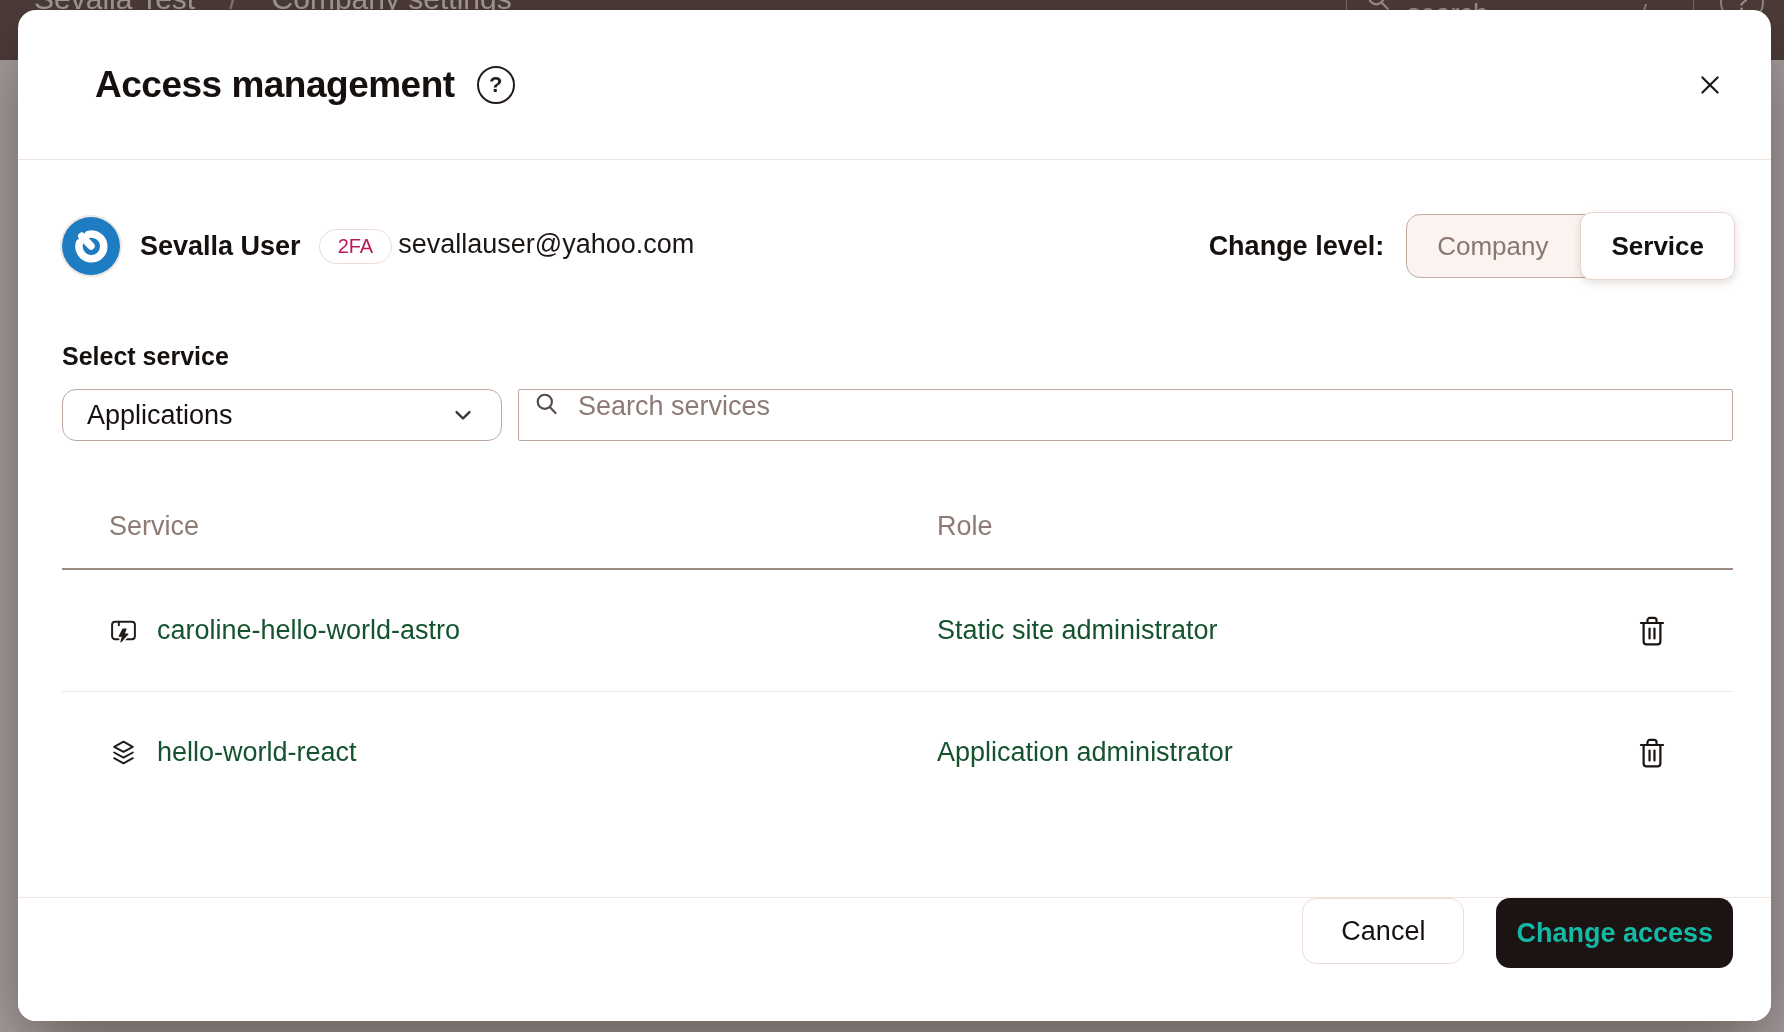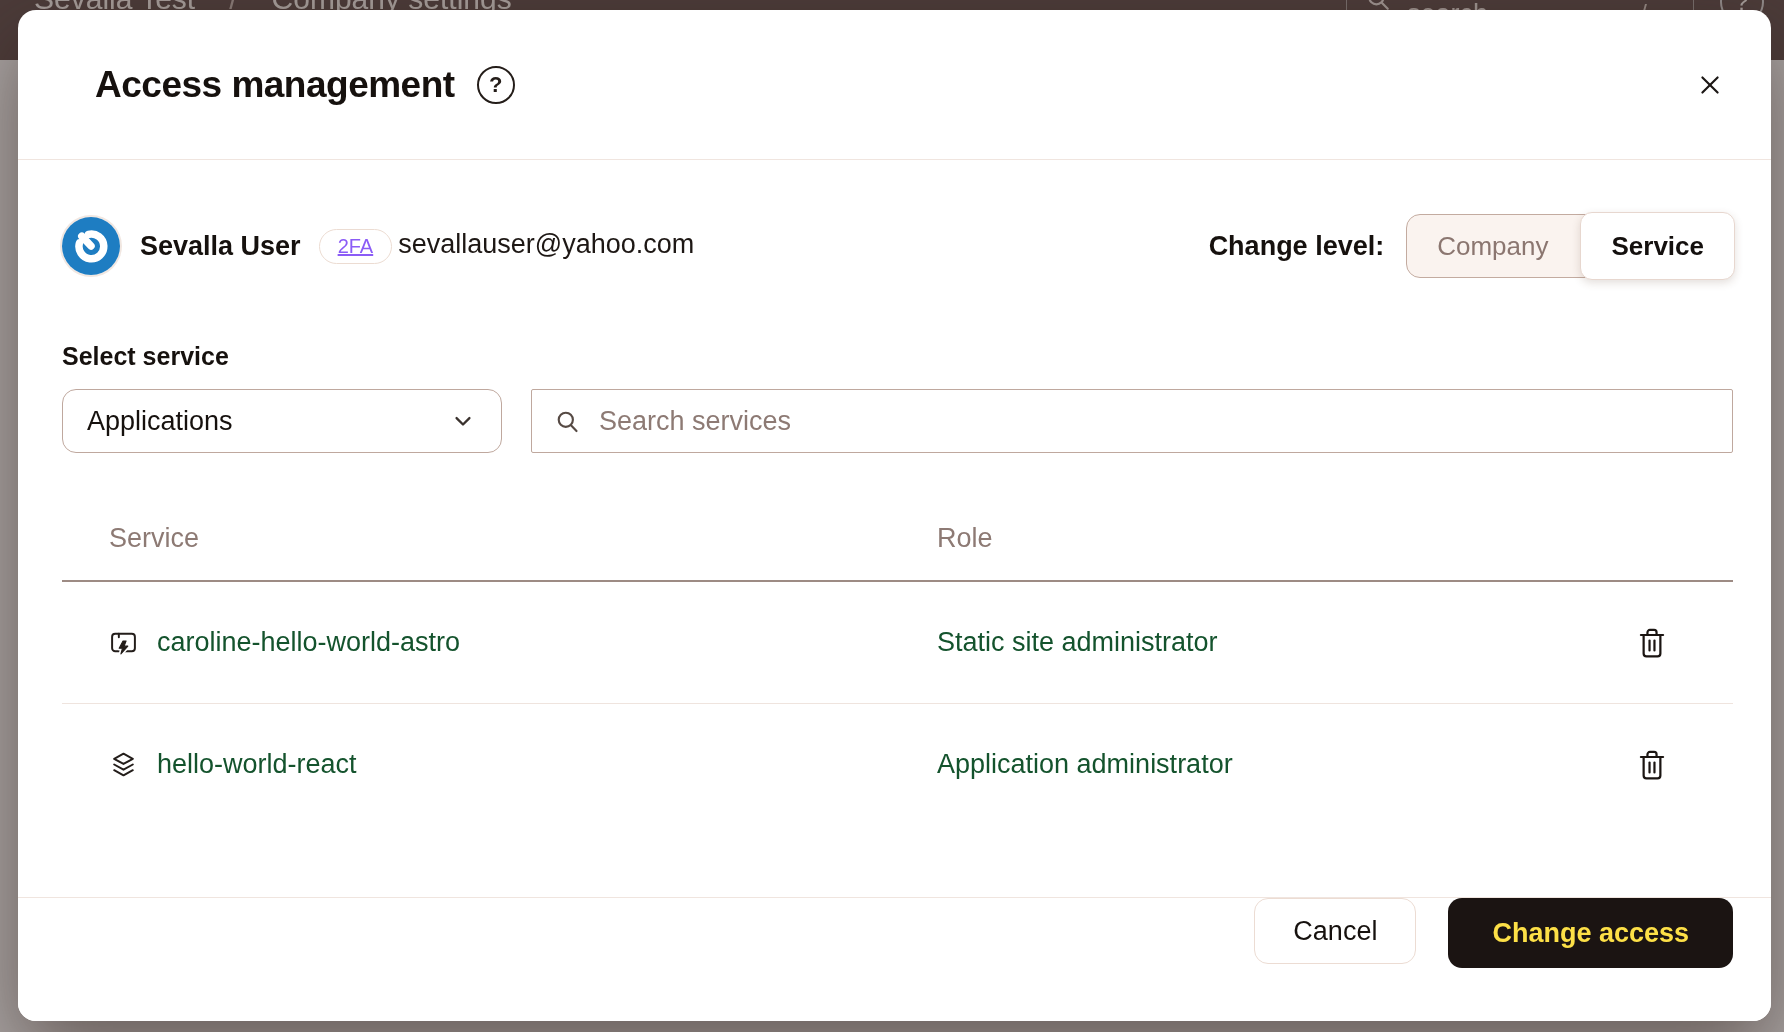--- a/index.html
+++ b/index.html
@@ -48,48 +48,48 @@
   .close-btn{margin-left:auto;background:none;border:none;padding:8px;cursor:pointer;display:flex;}
   .modal-body{flex:1;padding:0 38px 0 44px;box-sizing:border-box;}
   
   .user-row{margin-top:54px;display:flex;align-items:center;}
   .avatar{width:58px;height:58px;border-radius:50%;flex:0 0 58px;box-shadow:0 0 0 2px #f1e7e1;}
   .user-meta{margin-left:20px;display:flex;flex-direction:row;gap:6px;}
   .user-line{display:flex;align-items:center;gap:18px;}
   .user-name{font-size:27px;font-weight:700;color:#16110e;}
   .badge-2fa{
     border:1.5px solid #ecdcd2;border-radius:999px;padding:5px 18px;
-    font-size:20px;color:#8b5cf6;background:#fff;text-decoration:underline;
+    font-size:20px;color:#be185d;background:#fff;
   }
   .user-email{font-size:27px;color:#1d1714;}
   .access-block{margin-left:auto;display:flex;align-items:center;gap:22px;}
   .access-label{font-size:27px;font-weight:700;color:#16110e;}
   .seg-control{
     display:flex;align-items:stretch;background:#faf3ef;border:1.5px solid #c3aba0;
     border-radius:14px;height:64px;box-sizing:border-box;
   }
   .seg{display:flex;align-items:center;padding:0 30px;font-size:26px;cursor:pointer;}
   .seg-plain{color:#8b7670;}
   .seg-selected{
     background:#fff;border:1px solid #e7d7cf;border-radius:12px;
     margin:-3px -3px -3px 2px;box-shadow:0 3px 8px rgba(90,55,40,.16);
     font-weight:600;color:#14100e;padding:0 30px;
   }
   
   .select-label{margin-top:64px;font-size:25px;font-weight:700;color:#16110e;}
-  .controls-row{margin-top:18px;display:flex;gap:29px;height:64px;}
+  .controls-row{margin-top:18px;display:flex;gap:16px;height:52px;}
   .dropdown{
     width:440px;flex:0 0 440px;border:1.5px solid #bfa89e;border-radius:14px;
     display:flex;align-items:center;justify-content:space-between;
     padding:0 24px;box-sizing:border-box;background:#fff;cursor:pointer;
   }
   .dropdown-value{font-size:27px;color:#16110e;}
   .searchbox{
-    flex:1;border:1.5px solid #bfa89e;border-radius:2px;display:flex;align-items:center;
-    gap:16px;padding:0 22px;box-sizing:border-box;background:#fff;
+    flex:1;border:1.5px solid #bfa89e;border-radius:2px;display:flex;align-items:flex-start;
+    gap:16px;padding:0 14px;box-sizing:border-box;background:#fff;
   }
   .searchbox input{
     flex:1;border:none;outline:none;font-size:27px;color:#16110e;background:transparent;
     font-family:"Liberation Sans","DejaVu Sans",sans-serif;
   }
   .searchbox input::placeholder{color:#8d7a74;opacity:1;}
   
   .table{margin-top:70px;}
   .t-head{display:flex;padding:0 0 26px 47px;}
   .t-col-service{width:828px;box-sizing:border-box;}
@@ -105,22 +105,22 @@
   
   .modal-footer{
     flex:0 0 124px;border-top:1.5px solid #f0e5df;display:flex;align-items:flex-start;
     justify-content:flex-end;gap:32px;padding:0 38px;box-sizing:border-box;background:#fff;
   }
   .btn-cancel{
     min-width:162px;height:66px;border:1.5px solid #ecdcd3;border-radius:14px;background:#fff;
     font-size:27px;color:#16110e;font-family:inherit;cursor:pointer;padding:0 34px;
   }
   .btn-primary{
-    height:70px;border:none;border-radius:14px;background:#1b1412;color:#fde047;
-    font-size:27px;font-weight:700;font-family:inherit;cursor:pointer;padding:0 44px;
+    height:70px;border:none;border-radius:14px;background:#1b1412;color:#14b8a6;
+    font-size:27px;font-weight:700;font-family:inherit;cursor:pointer;padding:0 20px;
   }
 </style>
 </head>
 <body>
 
 <div class="page">
   <div class="topbar">
     <div class="crumbs">
       <span>Sevalla Test</span>
       <span class="crumb-sep">/</span>

